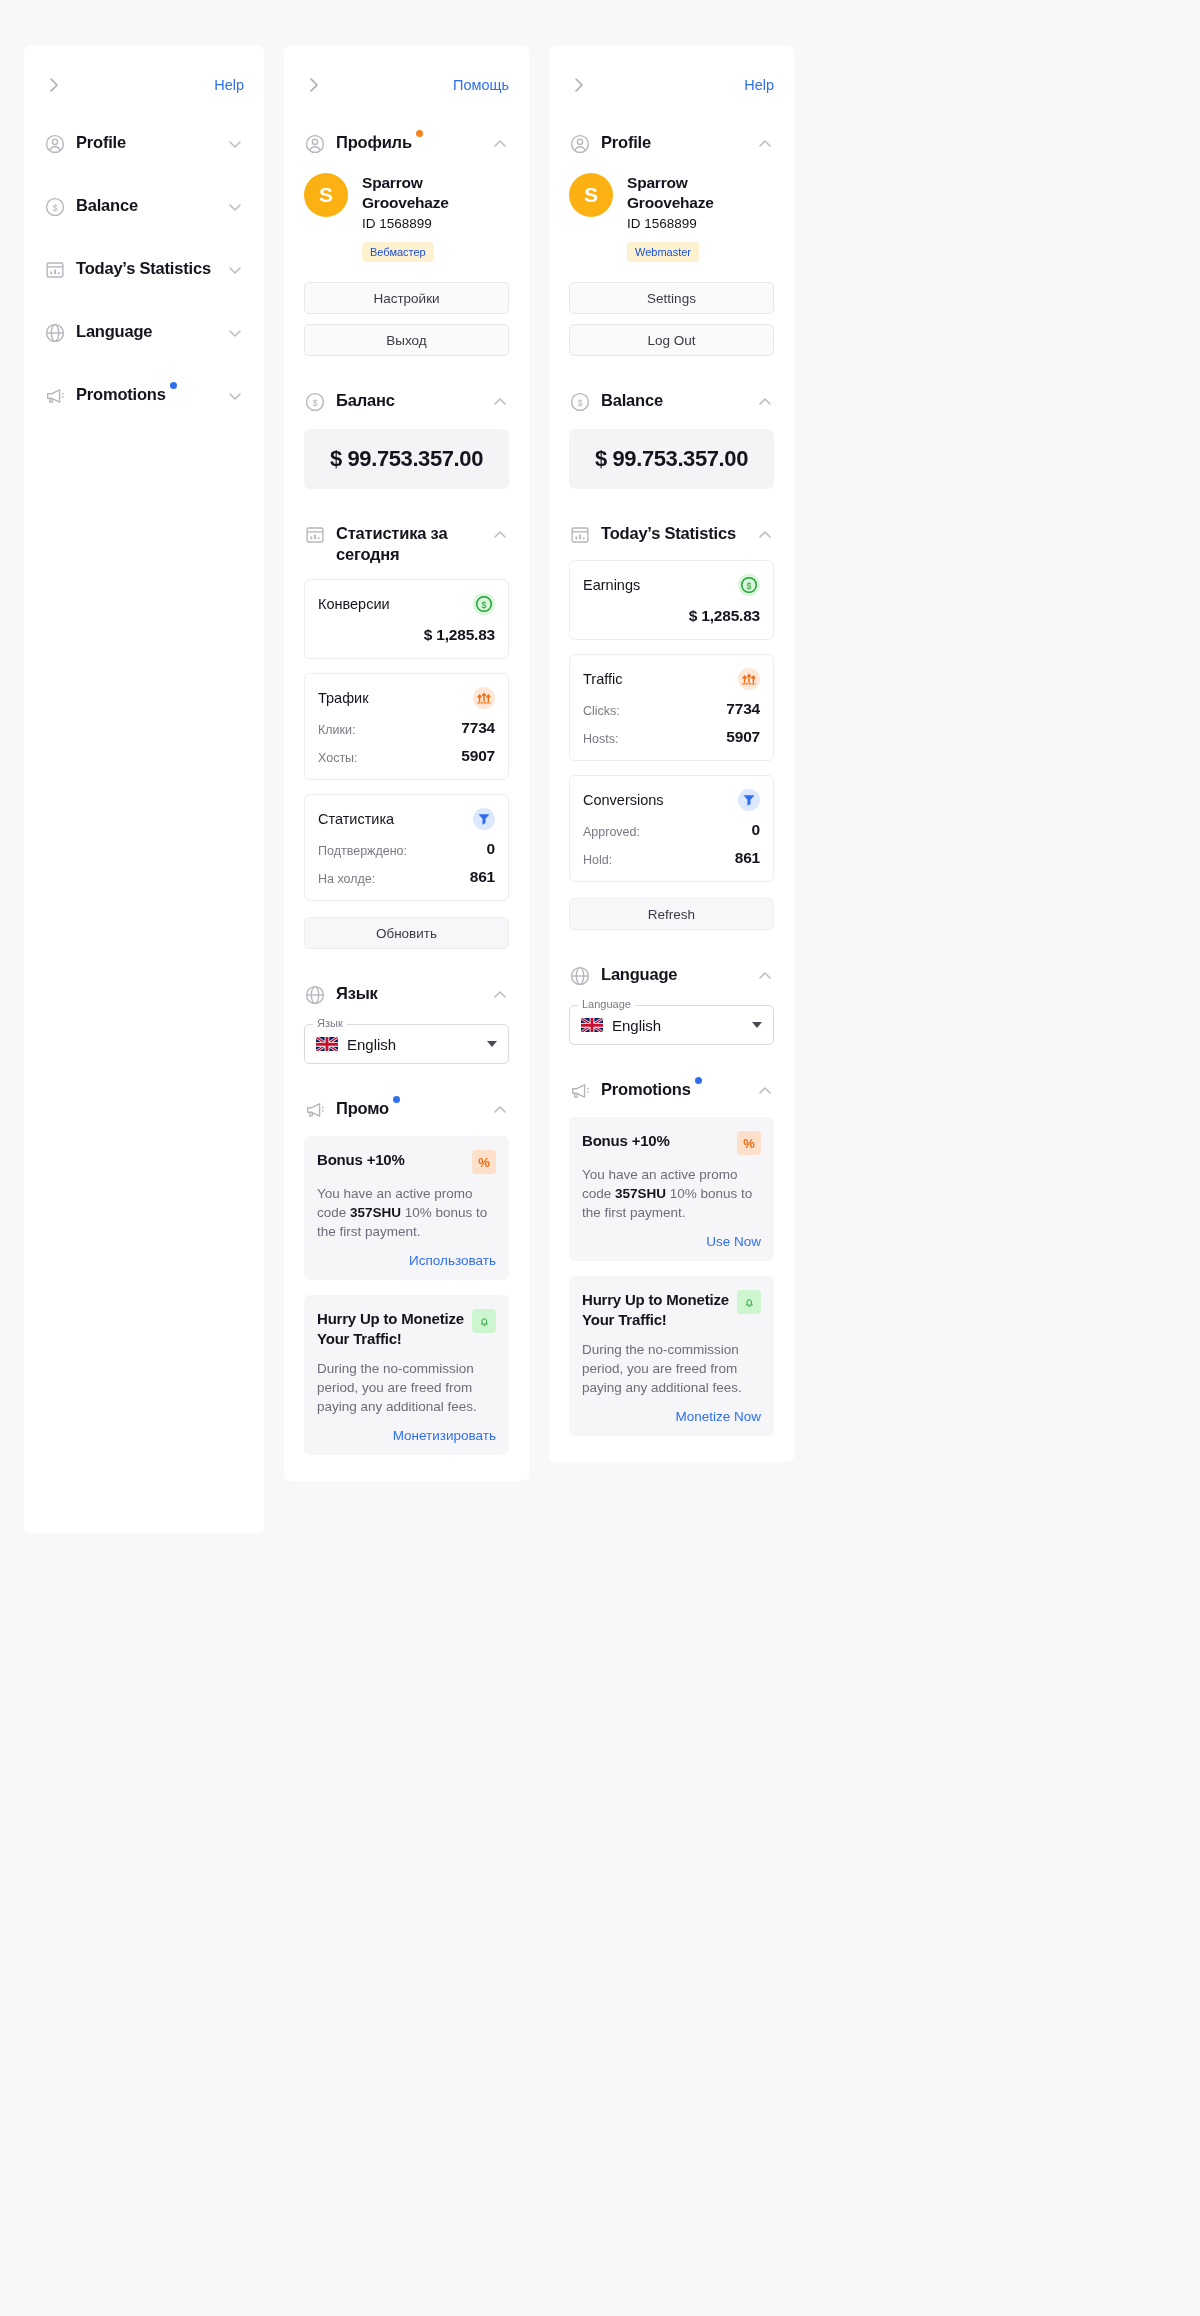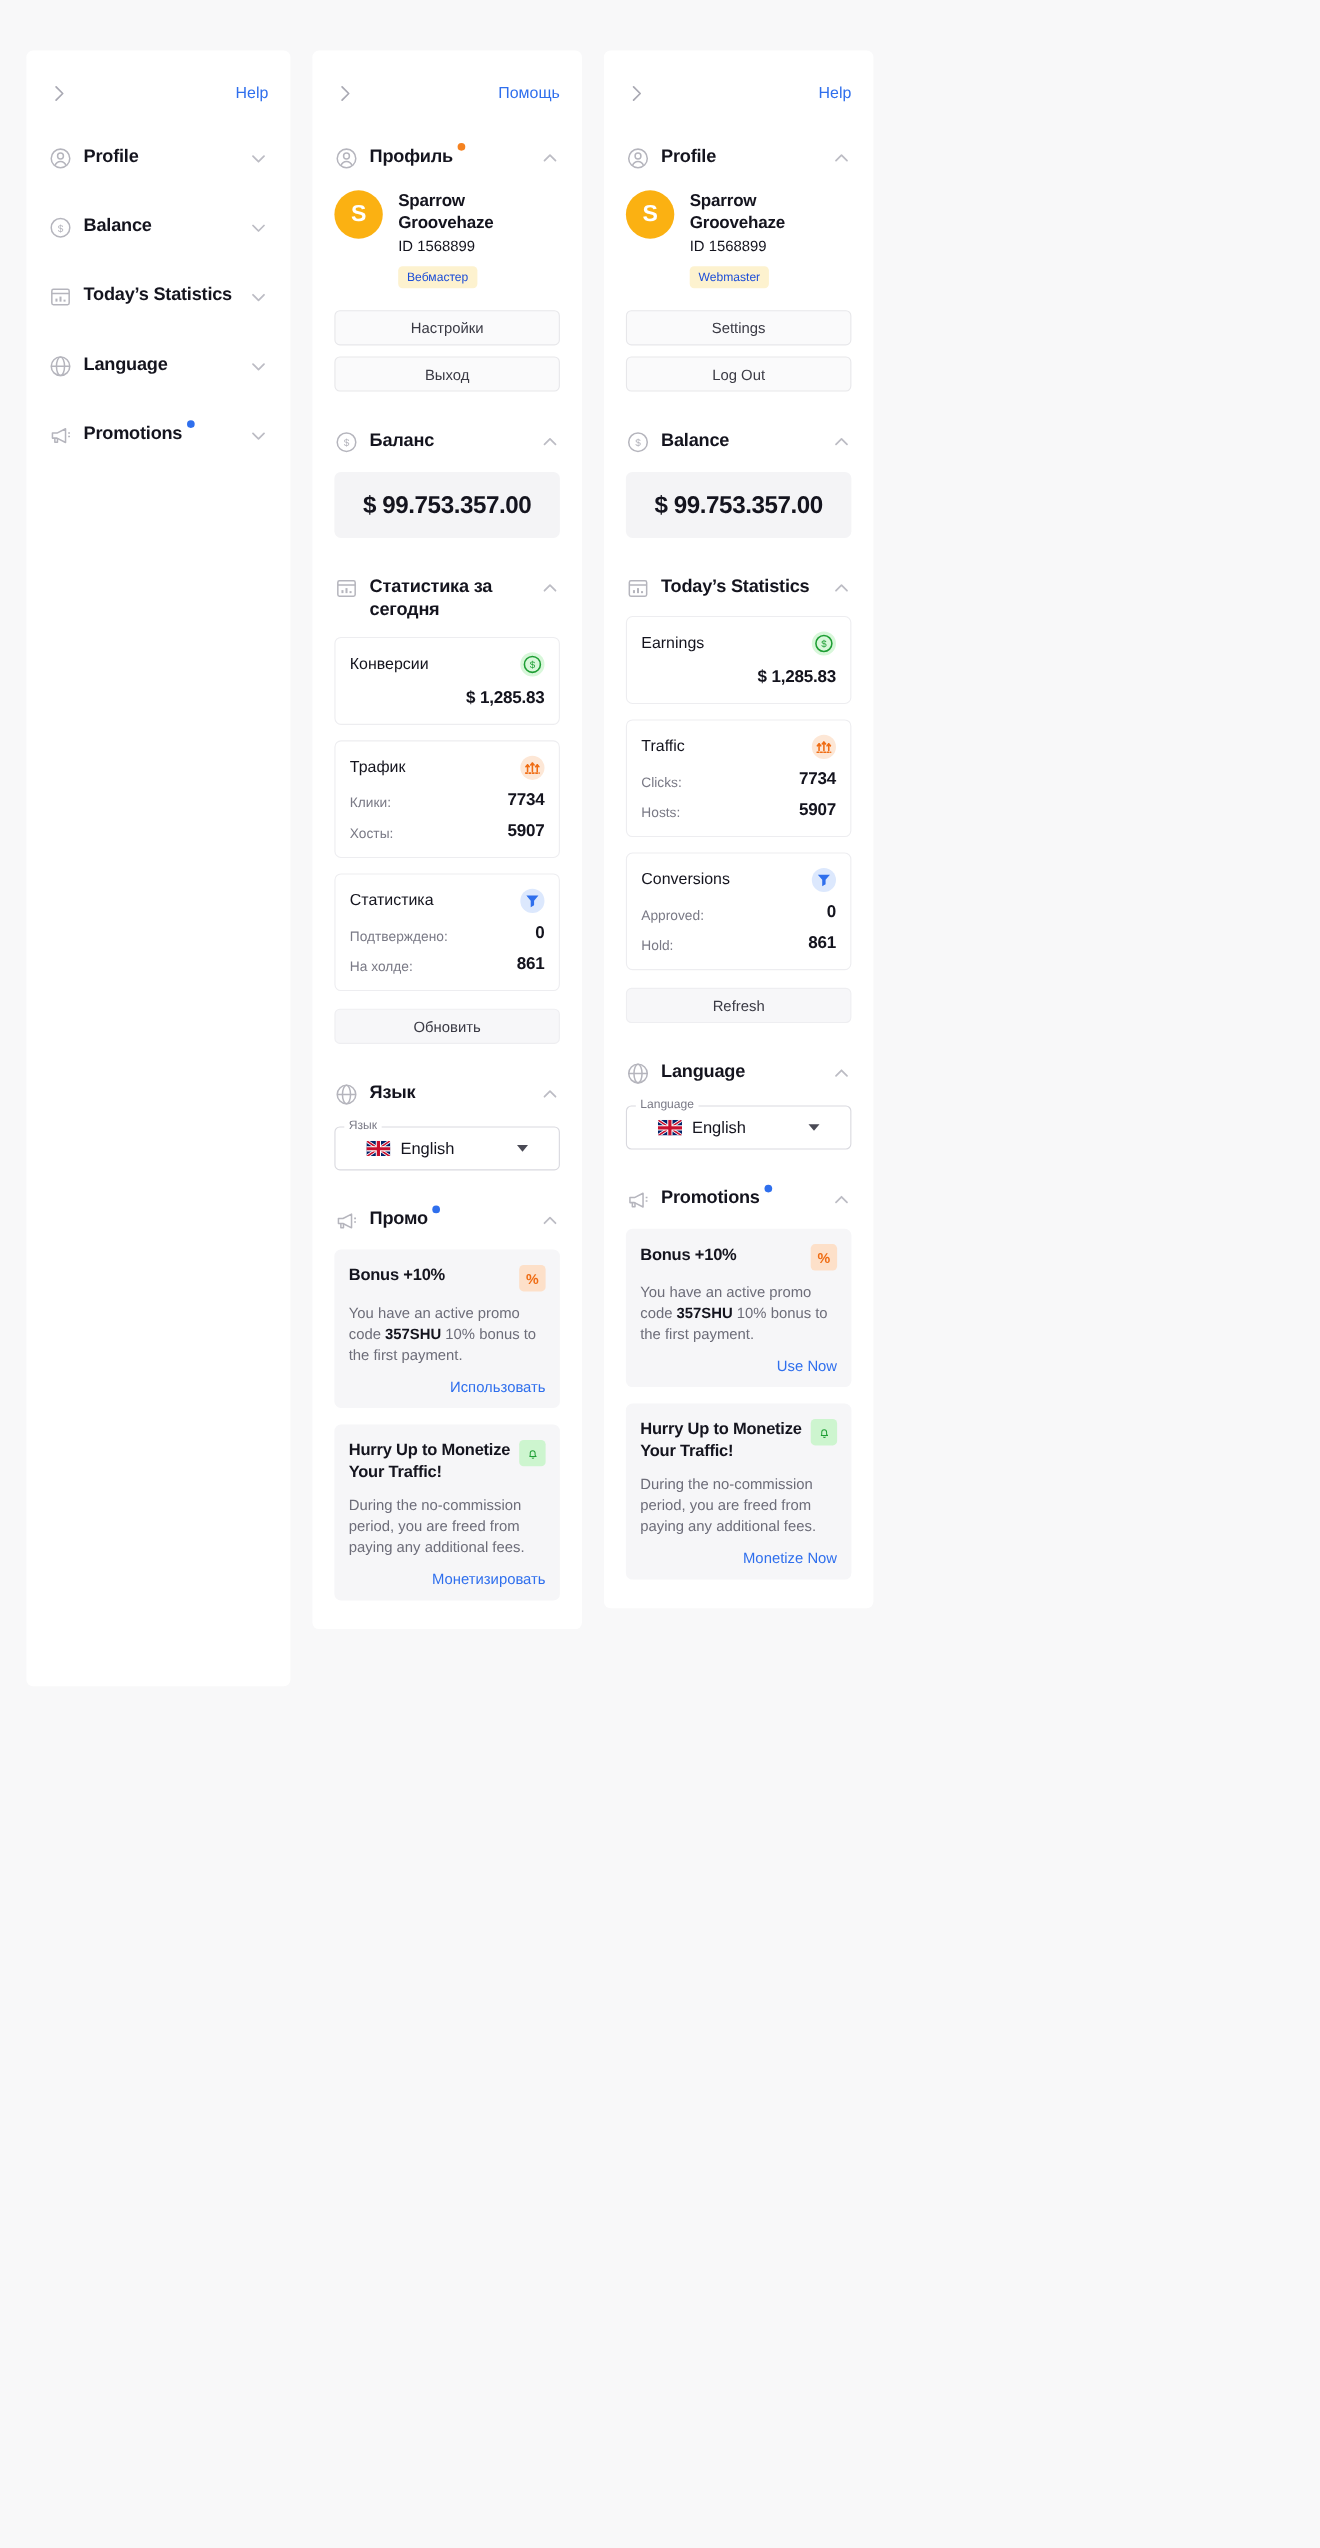--- a/index.html
+++ b/index.html
@@ -135,21 +135,21 @@
 
   
   .select-wrap { position: relative; margin-top: 18px; }
   .select-legend {
     position: absolute; top: -7px; left: 9px; background: #fff;
     padding: 0 4px; font-size: 11px; color: #7a7a86;
   }
   .select-box {
     display: flex; align-items: center; gap: 9px;
     border: 1px solid #d9d9df; border-radius: 5px;
-    height: 40px; padding: 0 28px; cursor: pointer;
+    height: 40px; padding: 0 11px; cursor: pointer;
   }
   .flag { width: 22px; height: 15px; flex: none; border-radius: 2px; overflow: hidden; }
   .select-val { font-size: 15px; color: #14141e; flex: 1; }
   .caret { width: 0; height: 0; border-left: 5px solid transparent; border-right: 5px solid transparent;
            border-top: 6px solid #4a4a55; flex: none; }
 
   
   .promo {
     background: #f6f6f8; border-radius: 6px;
     padding: 14px 13px 12px 13px; margin-top: 15px;

